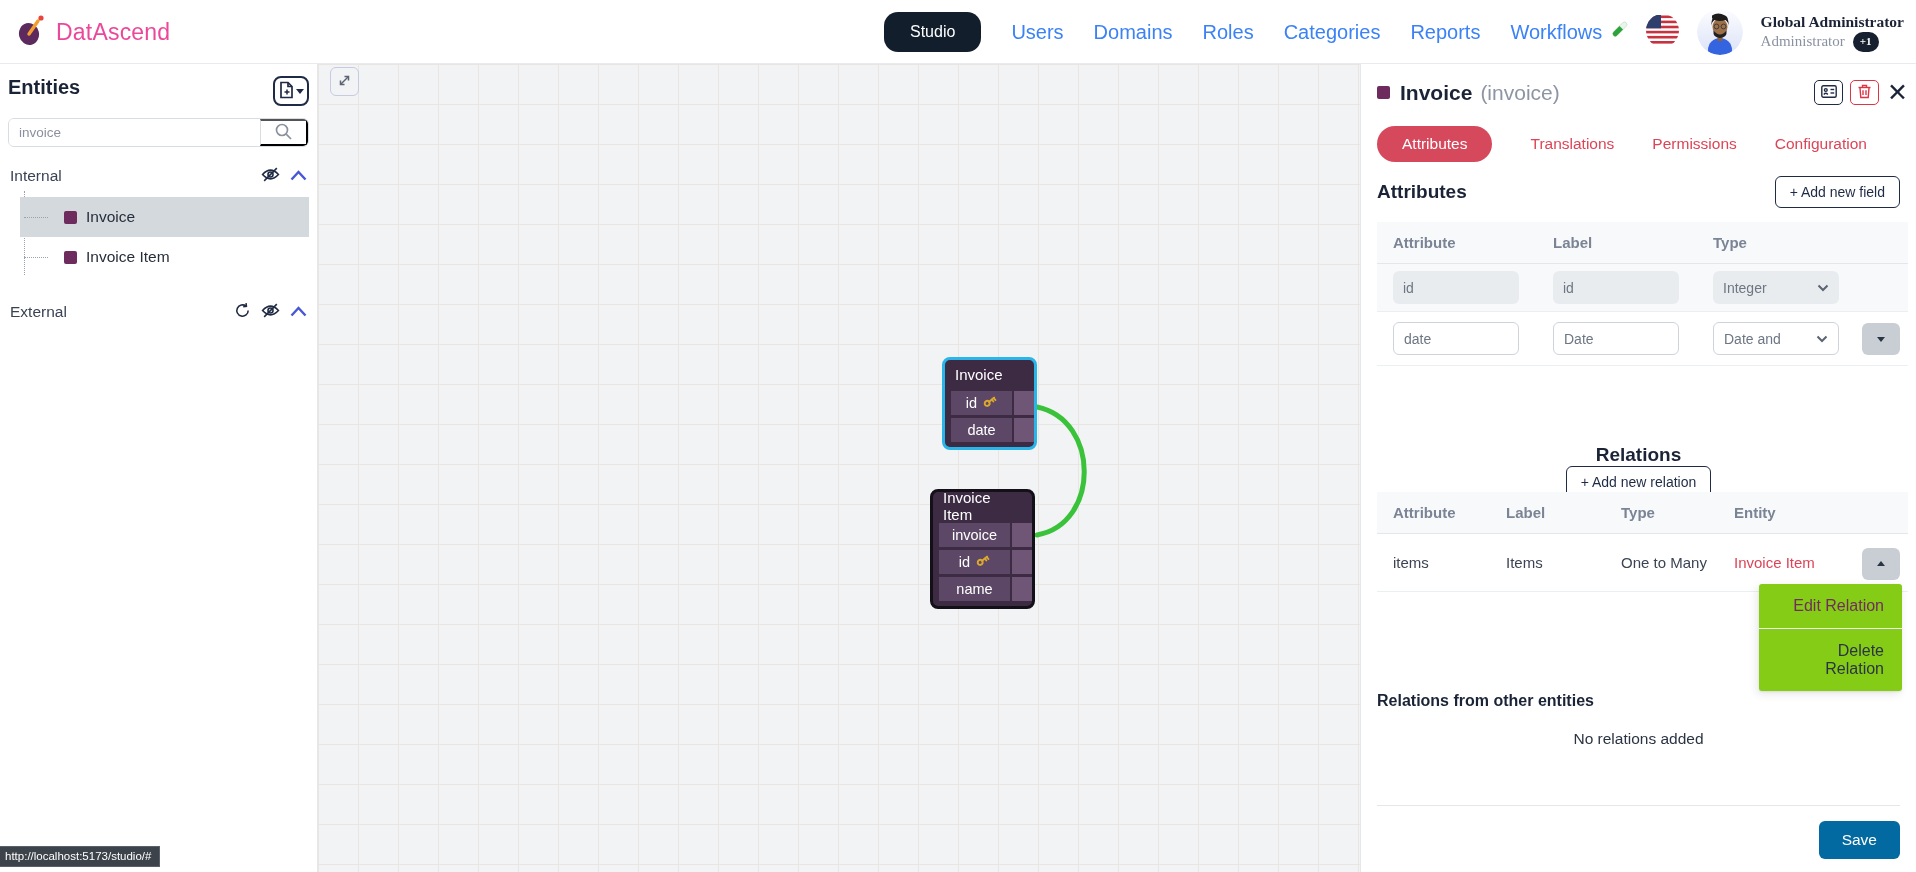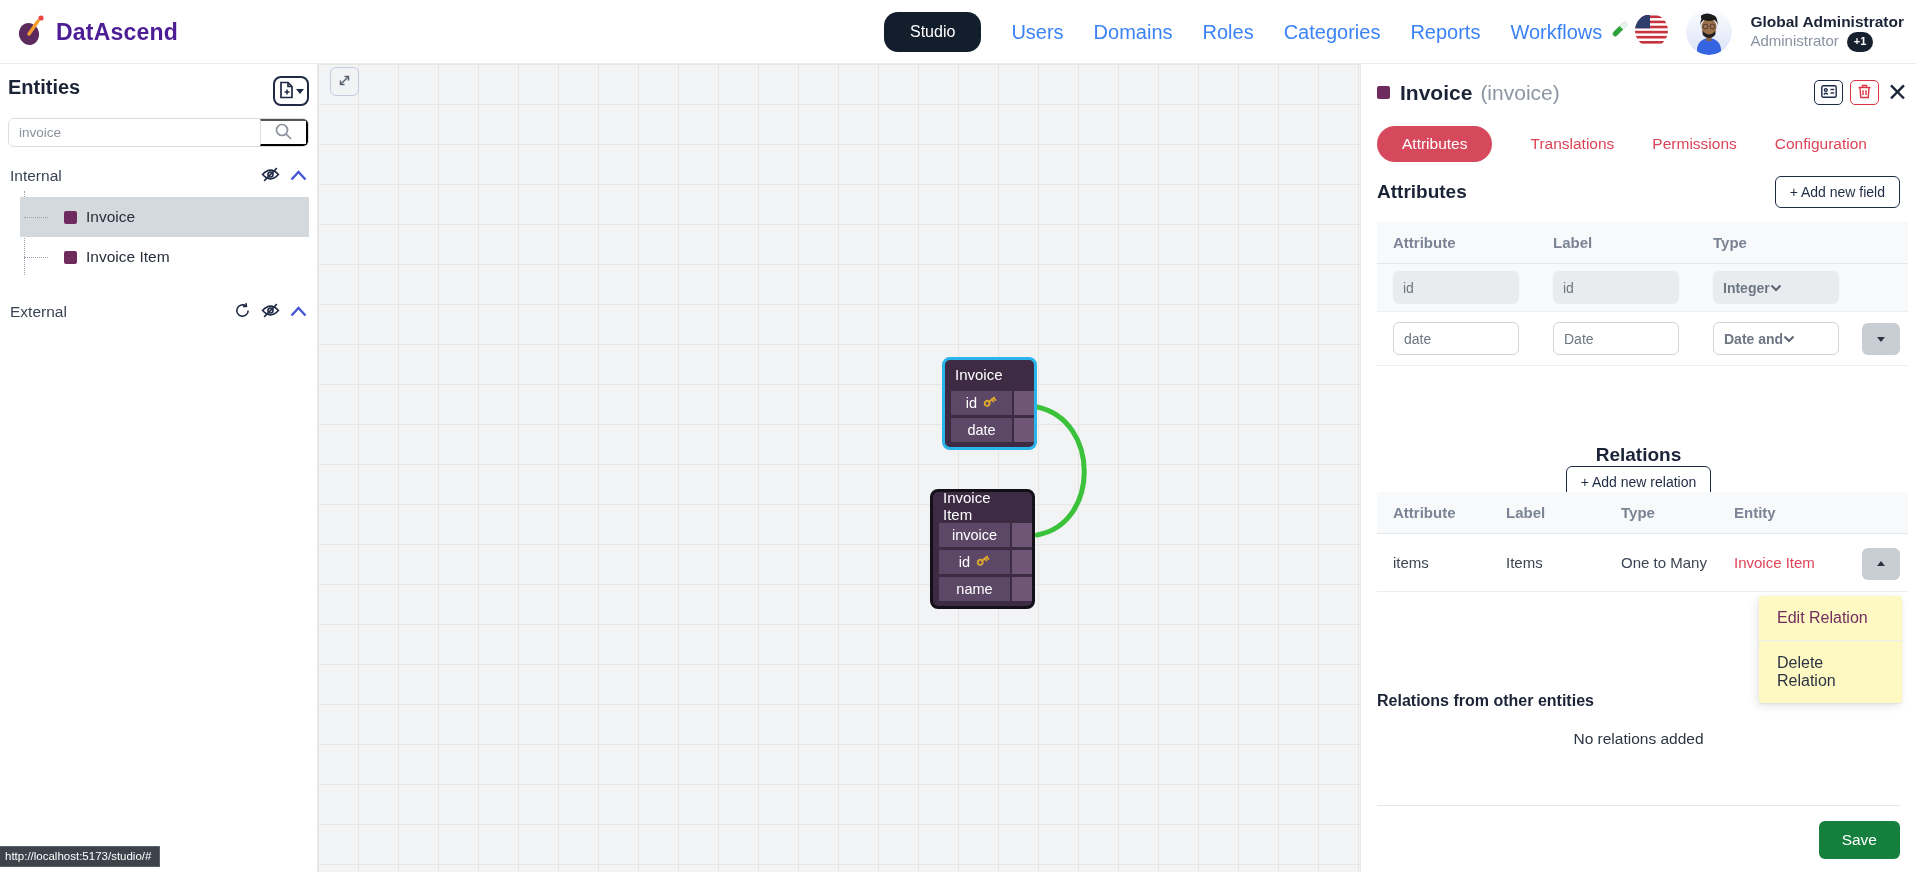--- a/index.html
+++ b/index.html
@@ -2,26 +2,26 @@
 <html><head>
 <meta charset="utf-8">
 <style>
   * { margin:0; padding:0; box-sizing:border-box; }
   html,body { width:1916px; height:872px; overflow:hidden; background:#fff;
     font-family:"Liberation Sans", sans-serif; color:#1b2437; }
 
   
   .topnav { position:relative; height:64px; background:#fff; border-bottom:1px solid #e8eaee; }
   .brand { position:absolute; left:16px; top:0; height:64px; display:flex; align-items:center; gap:10px; }
-  .brand-name { font-size:23px; font-weight:700; color:#4c1d95; letter-spacing:.2px; }
+  .brand-name { font-size:23px; font-weight:400; color:#ec4899; letter-spacing:.2px; }
   .nav-items { position:absolute; left:884px; top:0; height:64px; display:flex; align-items:center; gap:30px; }
   .nav-link { color:#3b82f6; font-size:20px; text-decoration:none; cursor:pointer; white-space:nowrap; display:flex; align-items:center; gap:7px; }
   .nav-pill { background:#131e2d; color:#fff; font-size:16px; padding:11px 26px; border-radius:14px; border:none; cursor:pointer; }
   .nav-right { position:absolute; right:12px; top:0; height:64px; display:flex; align-items:center; gap:18px; }
-  .user-block { display:flex; flex-direction:column; line-height:1.25; }
+  .user-block { display:flex; flex-direction:column; line-height:1.25;font-family:Liberation Serif, serif; }
   .user-name { font-size:15.5px; font-weight:700; color:#1b2437; }
   .user-role-row { display:flex; align-items:center; gap:8px; }
   .user-role { font-size:15px; color:#8a92a1; }
   .user-badge { background:#16202f; color:#fff; font-size:11px; font-weight:700; border-radius:10px; padding:3px 7px; }
   .avatar { width:46px; height:46px; border-radius:50%; overflow:hidden; }
 
   
   .main { display:flex; height:808px; }
 
   
@@ -81,38 +81,38 @@
   .grid-attr { grid-template-columns:160px 160px 1fr; }
   .grid-rel  { grid-template-columns:113px 115px 113px 1fr; }
   .tbl-row { display:grid; align-items:center; border-bottom:1px solid #eceff2; }
   .attr-row1 { height:48px; background:#f8f9fa; }
   .attr-row2 { height:54px; background:#fff; position:relative; }
   .cell { padding-left:16px; font-size:15px; color:#3c4453; }
   .fld { width:126px; height:33px; border-radius:6px; font-size:14px; padding:0 10px; color:#6d7683; font-family:inherit; }
   input.fld { outline:none; }
   .fld.disabled { background:#e9ecef; border:none; }
   .fld.enabled { background:#fff; border:1px solid #ced4da; }
-  .selectbox { display:flex; align-items:center; cursor:pointer;font-weight:bold; }
+  .selectbox { display:flex; align-items:center; justify-content:space-between; cursor:pointer; }
   .caret-down { width:0; height:0; border:4.5px solid transparent; border-top:5.5px solid #2b3442; margin-top:5px; }
   .caret-up { width:0; height:0; border:4.5px solid transparent; border-bottom:5.5px solid #2b3442; margin-bottom:5px; }
   .mini-btn { width:38px; height:32px; background:#c9ced4; border:none; border-radius:6px; cursor:pointer;
     display:flex; align-items:center; justify-content:center; }
   .attr-actions { position:absolute; right:8px; top:11px; }
   .rel-row { height:58px; position:relative; }
   .entity-link { color:#dc4457; font-size:15px; cursor:pointer; }
   .rel-actions { position:absolute; right:8px; top:14px; }
-  .dropdown-menu { position:absolute; left:398px; right:14px; top:532px; background:#fef9c3; border-radius:3px;
-    box-shadow:-2px 3px 10px rgba(0,0,0,.10), 0 1px 2px rgba(0,0,0,.08); z-index:5; }
+  .dropdown-menu { position:absolute; left:398px; right:14px; top:520px; background:#84cc16; border-radius:3px;
+    box-shadow:-2px 3px 10px rgba(0,0,0,.10), 0 1px 2px rgba(0,0,0,.08); z-index:5;text-align:right; }
   .menu-item { padding:13px 18px; font-size:16px; cursor:pointer; }
   .menu-item.edit { color:#722d5e; font-weight:500; }
   .menu-item.delete { color:#2b3442; border-top:1px solid #eceff2; }
   .other-rel-title { position:absolute; left:16px; top:628px; font-size:16px; font-weight:700; color:#1b2437; }
   .empty-text { position:absolute; left:0; right:0; top:666px; text-align:center; font-size:15.5px; color:#2b3442; }
   .panel-divider { position:absolute; left:16px; right:16px; top:741px; border-top:1px solid #e3e7ea; }
-  .save-btn { position:absolute; right:16px; top:757px; background:#15803d; color:#fff; border:none; border-radius:6px;
+  .save-btn { position:absolute; right:16px; top:757px; background:#0369a1; color:#fff; border:none; border-radius:6px;
     font-size:15.5px; padding:10px 23px; cursor:pointer; }
 
   
   .statusbar { position:fixed; left:0; bottom:5px; background:#3d434b; color:#fff; font-size:11.5px;
     padding:3px 8px 4px 5px; border:1px solid #5a6069; border-left:none; }
 </style>
 </head>
 <body>
 
 <header class="topnav">

